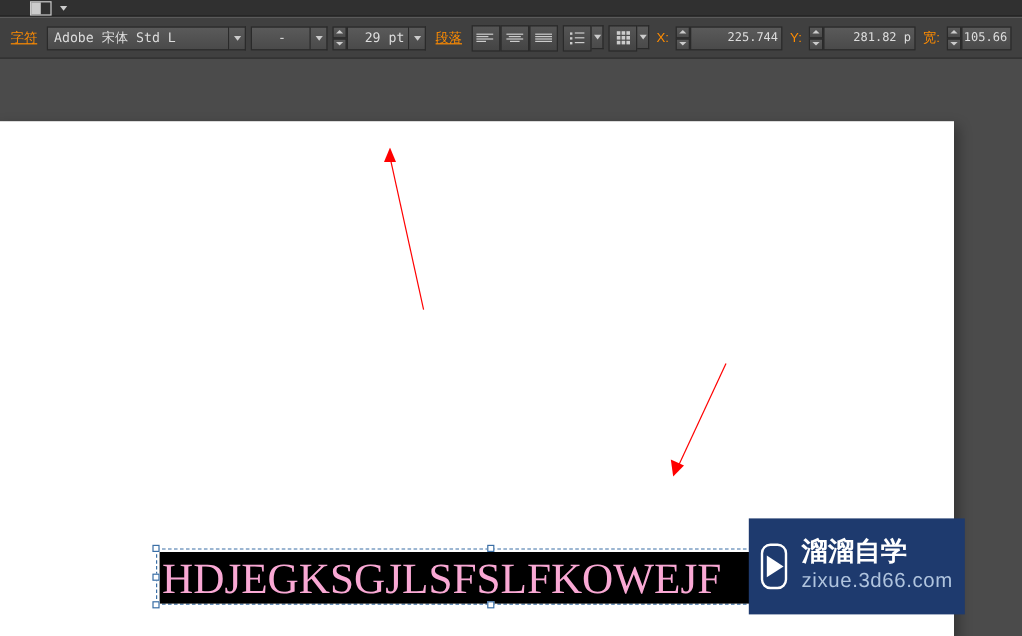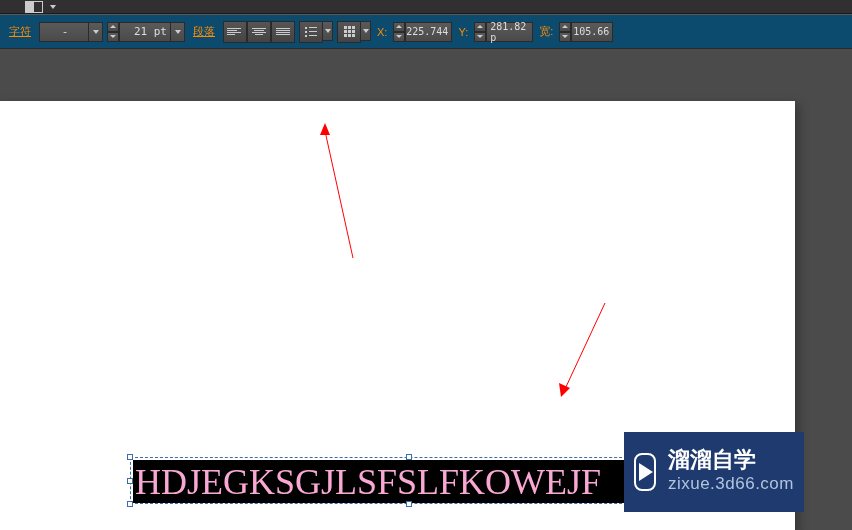--- a/index.html
+++ b/index.html
@@ -33,21 +33,21 @@
       background: #ccc;
     }
     .top-dropdown-arrow {
       width: 0; height: 0;
       border-left: 3px solid transparent;
       border-right: 3px solid transparent;
       border-top: 4px solid #ccc;
       margin-left: 3px;
     }
     .toolbar {
-      background: #0c4a6e;
+      background: #404040;
       height: 35px;
       border-top: 1px solid #5a5a5a;
       border-bottom: 1px solid #2a2a2a;
       display: flex;
       align-items: center;
       padding: 12px 5px;
       gap: 4px;
     }
     .toolbar-label {
       color: #ff8c00;
@@ -170,21 +170,21 @@
     .bullet-line { width: 8px; height: 1px; background: #ccc; }
     .coord-label {
       color: #ff8c00;
       font-size: 11px;
       padding: 0 2px;
     }
     .coord-input {
       background: linear-gradient(#5a5a5a, #4a4a4a);
       border: 1px solid #2a2a2a;
       height: 20px;
-      width: 47px;
+      width: 77px;
       color: #ddd;
       font-size: 10px;
       display: flex;
       align-items: center;
       padding: 0 3px;
       font-family: monospace;
       justify-content: flex-end;
     }
     .canvas-area {
       position: absolute;
@@ -306,38 +306,44 @@
 <div class="top-bar">
   <div class="top-icon">
     <div class="top-icon-inner"></div>
   </div>
   <div class="top-dropdown-arrow"></div>
 </div>
 
 <div class="toolbar">
   <span class="toolbar-label">字符</span>
 
+  <div class="dd-combo">
+    <div class="dropdown dropdown-font">Adobe 宋体 Std L</div>
+    <div class="dropdown-arrow-box">
+        <div class="arrow-down"></div>
+      </div>
+  </div>
 
   <div class="dd-combo">
     <div class="dropdown dropdown-style">-</div>
     <div class="dropdown-arrow-box">
         <div class="arrow-down"></div>
       </div>
   </div>
 
   <div class="dd-combo">
     <div class="spinner">
       <div class="spinner-btn">
           <div class="arrow-up-tiny"></div>
         </div>
       <div class="spinner-btn">
           <div class="arrow-down-tiny"></div>
         </div>
     </div>
-    <div class="dropdown dropdown-size">21 pt</div>
+    <div class="dropdown dropdown-size">29 pt</div>
     <div class="dropdown-arrow-box">
         <div class="arrow-down"></div>
       </div>
   </div>
 
   <span class="toolbar-label">段落</span>
 
   <div class="align-btns">
     <div class="align-btn align-left">
       <div class="line"></div>

